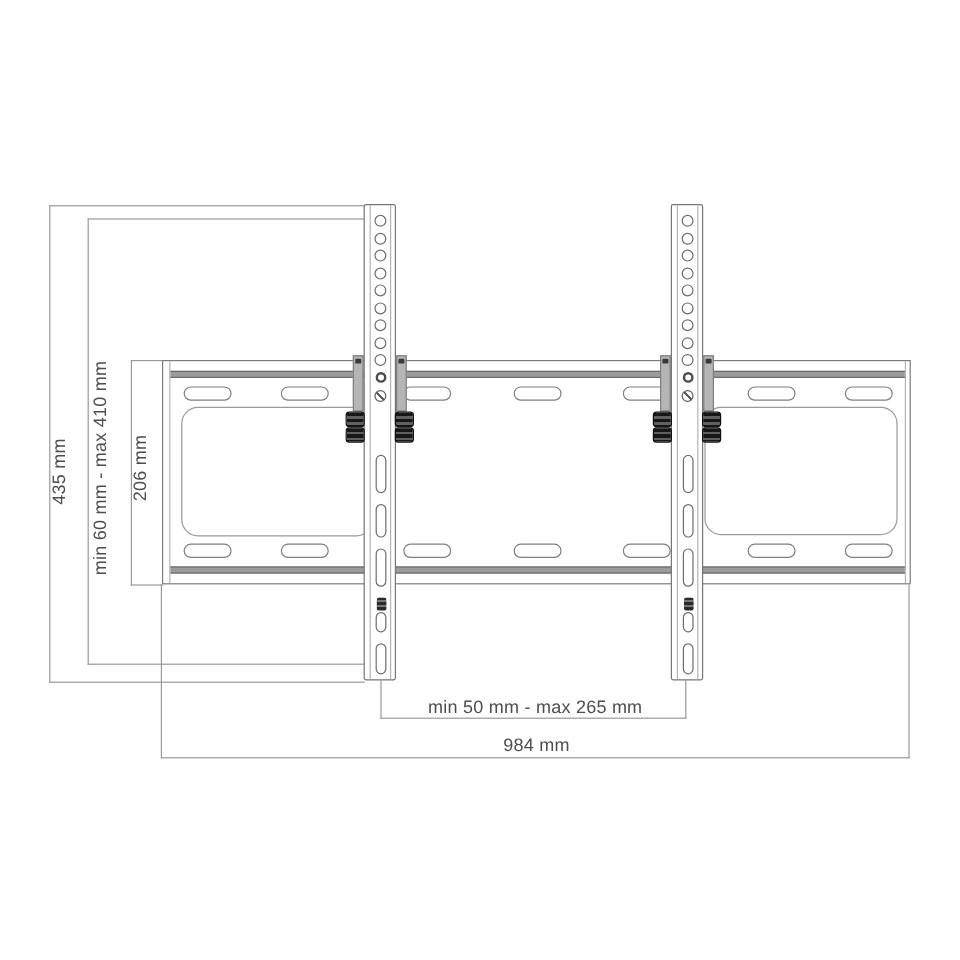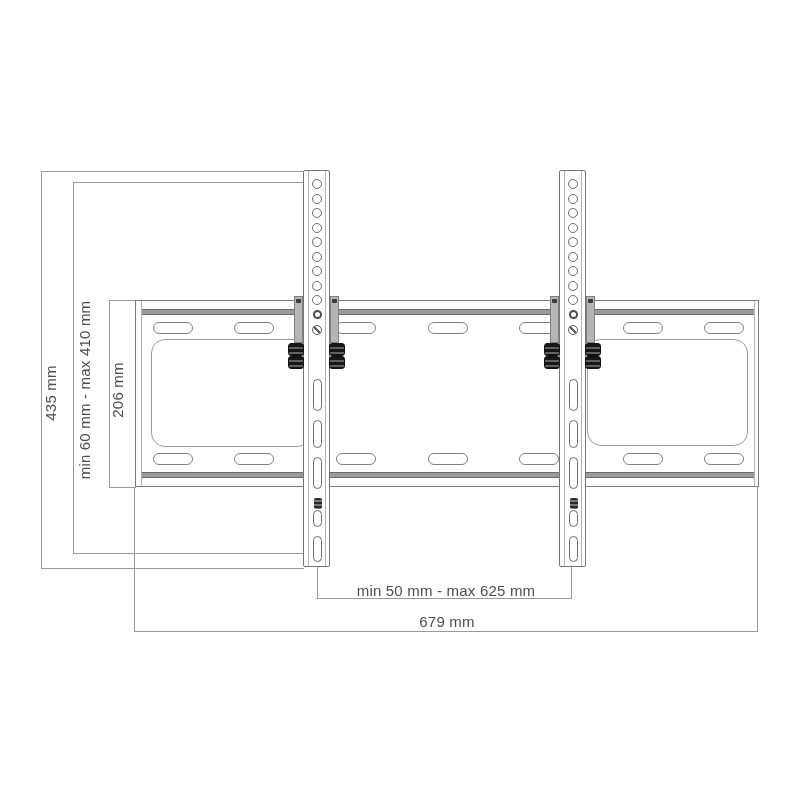--- a/index.html
+++ b/index.html
@@ -119,24 +119,24 @@
   <div class="vanchor" style="left:50px;top:393px">
     <span class="label">435 mm</span>
   </div>
   <div class="vanchor" style="left:84px;top:390px">
     <span class="label">min 60 mm - max 410 mm</span>
   </div>
   <div class="vanchor" style="left:117px;top:390px">
     <span class="label">206 mm</span>
   </div>
   <div class="hanchor" style="left:446px;top:590px">
-    <span class="label">min 50 mm - max 625 mm</span>
+    <span class="label">min 50 mm - max 265 mm</span>
   </div>
   <div class="hanchor" style="left:447px;top:621px">
-    <span class="label">679 mm</span>
+    <span class="label">984 mm</span>
   </div>
 
 <div class="abs tab" style="left: 294px; top: 296px;"></div>
     <div class="abs tab" style="left: 330px; top: 296px;"></div>
     <div class="abs bolt" style="left: 288px; top: 343px;"></div>
     <div class="abs bolt" style="left: 288px; top: 356px;"></div>
     <div class="abs bolt" style="left: 329px; top: 343px;"></div>
     <div class="abs bolt" style="left: 329px; top: 356px;"></div>
     <div class="abs tab" style="left: 550px; top: 296px;"></div>
     <div class="abs tab" style="left: 586px; top: 296px;"></div>

